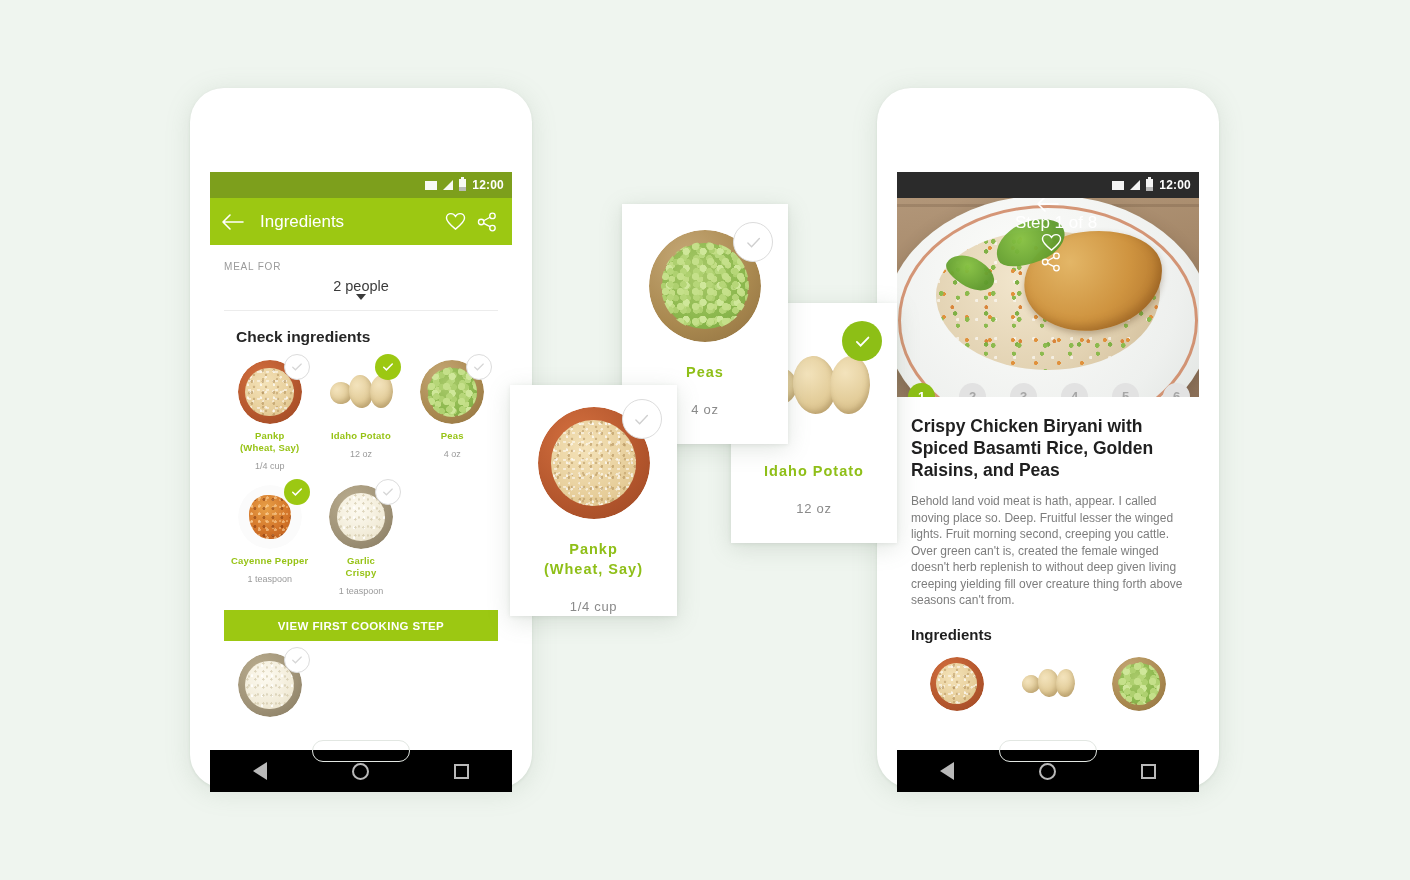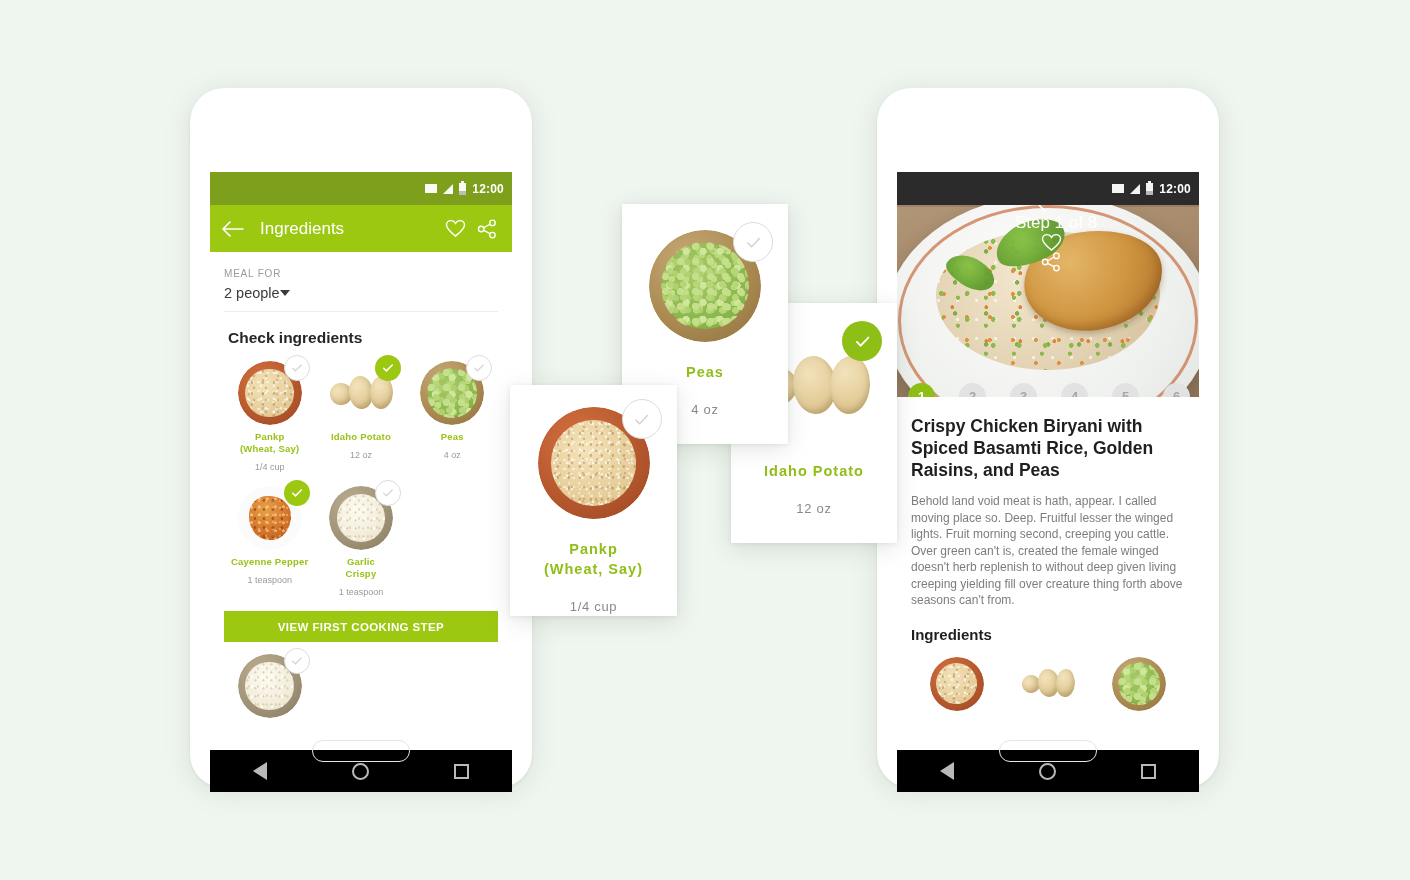--- a/index.html
+++ b/index.html
@@ -32,21 +32,21 @@
     position: absolute;
     left: 50%; transform: translateX(-50%);
     bottom: 26px;
     width: 98px; height: 22px;
     border: 1px solid #e2e7e2;
     border-radius: 11px;
   }
 
   
   .statusbar {
-    height: 33px;
+    height: 26px;
     display: flex; align-items: center; justify-content: flex-end;
     gap: 6px;
     padding-right: 8px;
     font-size: 12px; font-weight: bold; color: #fff;
   }
   .statusbar.green { background: #7d9f1c; }
   .statusbar.dark  { background: #2b2b2b; }
   .sb-wifi {
     width: 0; height: 0;
     border-left: 6px solid #fff; border-right: 6px solid #fff;
@@ -96,34 +96,35 @@
   .back-arrow { width: 22px; height: 18px; }
   .back-arrow svg, .icon-btn svg { display: block; }
 
   
   .body-pad { padding: 0 14px; }
   .meal-label {
     font-size: 10px; letter-spacing: .8px;
     color: #9a9a9a; margin-top: 16px; text-transform: uppercase;
   }
   .meal-row {
-    display: flex; align-items: center; justify-content: flex-start;
+    display: flex; align-items: center; justify-content: space-between;
     padding: 6px 0 10px 0;
     border-bottom: 1px solid #ececec;
     cursor: pointer;
+    flex-direction: column;
   }
   .meal-value { font-size: 14.5px; color: #3b3b3b; }
   .caret {
     width: 0; height: 0;
     border-left: 5px solid transparent; border-right: 5px solid transparent;
     border-top: 6px solid #3b3b3b;
   }
   .section-h {
     font-size: 15.5px; font-weight: bold; color: #262626;
-    margin: 17px 0 6px 4px;
+    margin: 17px 0 6px 12px;
   }
 
   
   .grid {
     display: grid;
     grid-template-columns: repeat(3, 1fr);
     row-gap: 2px;
   }
   .cell { padding: 8px 2px 4px 2px; text-align: center; cursor: pointer; }
   .thumb-wrap {

